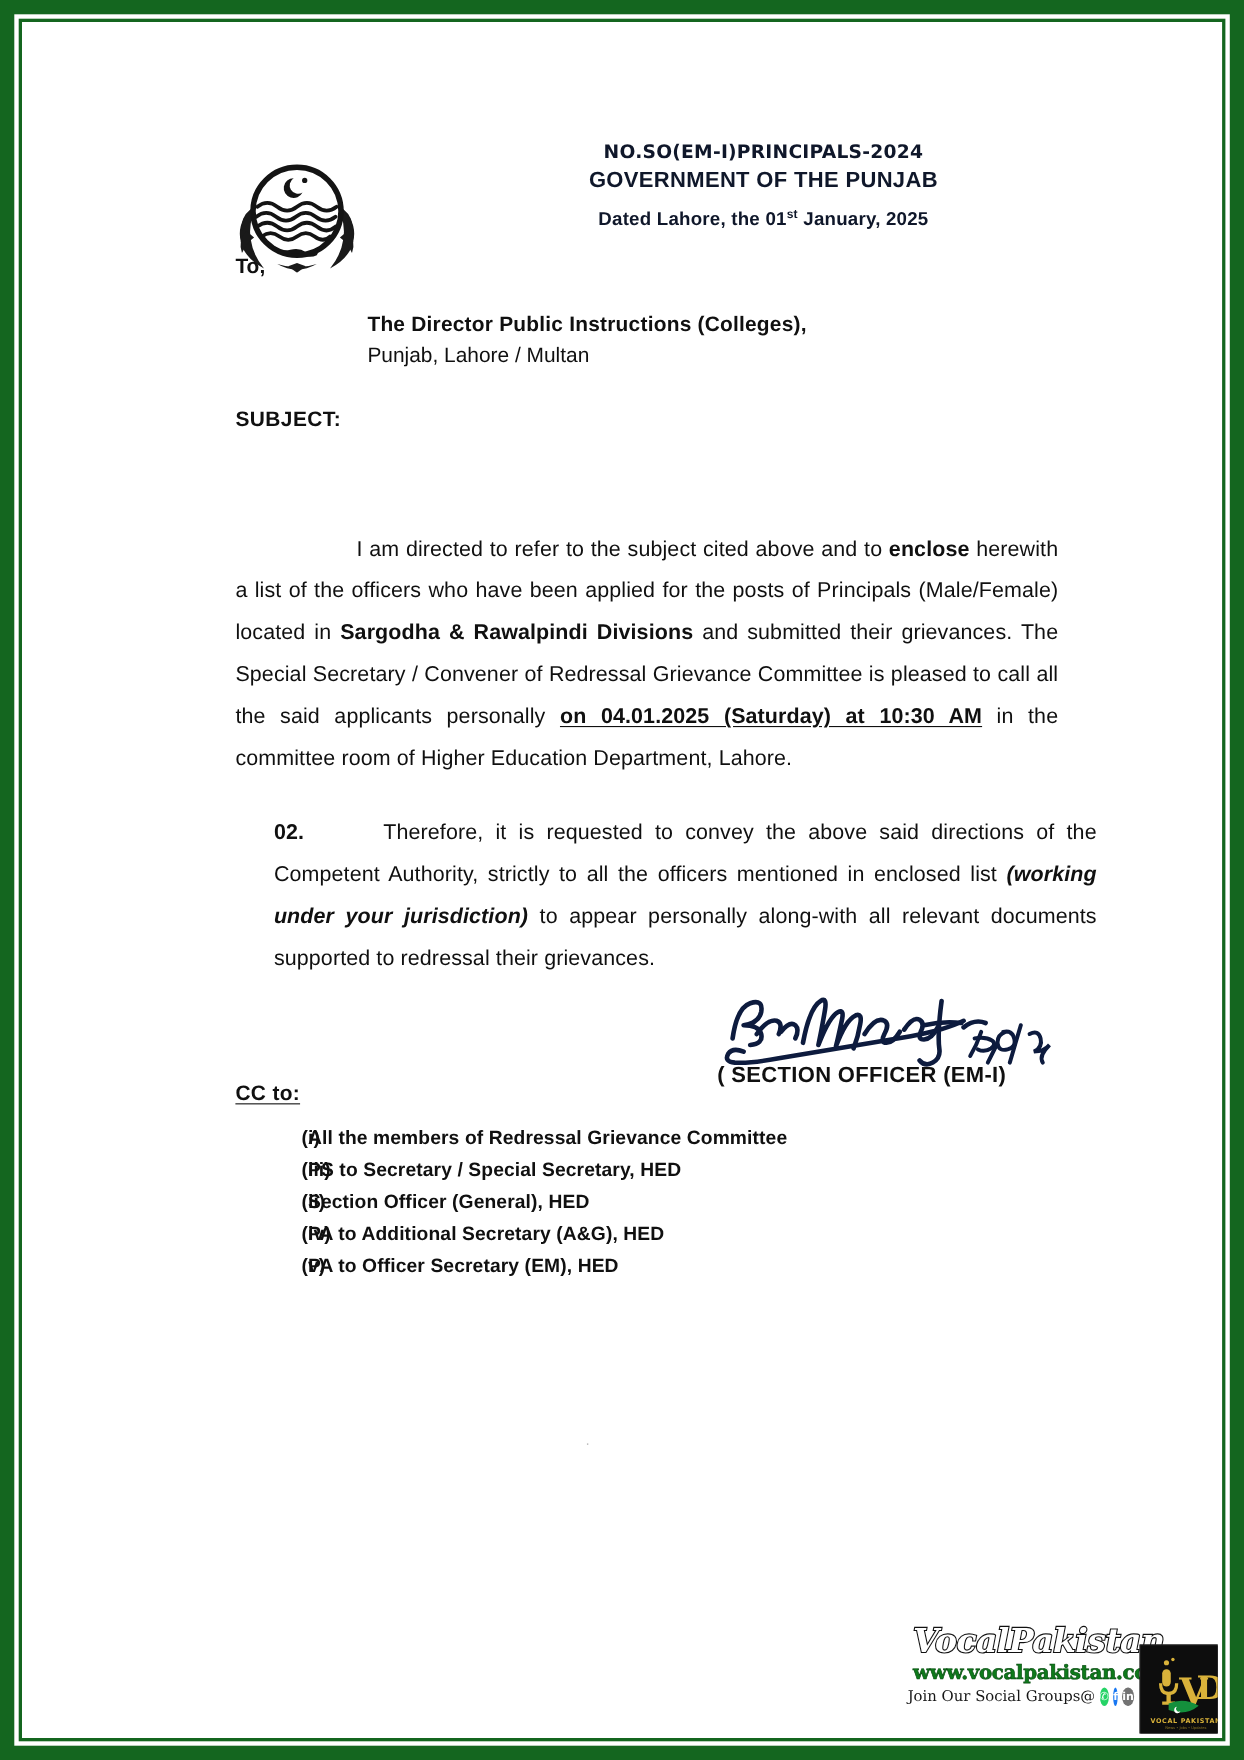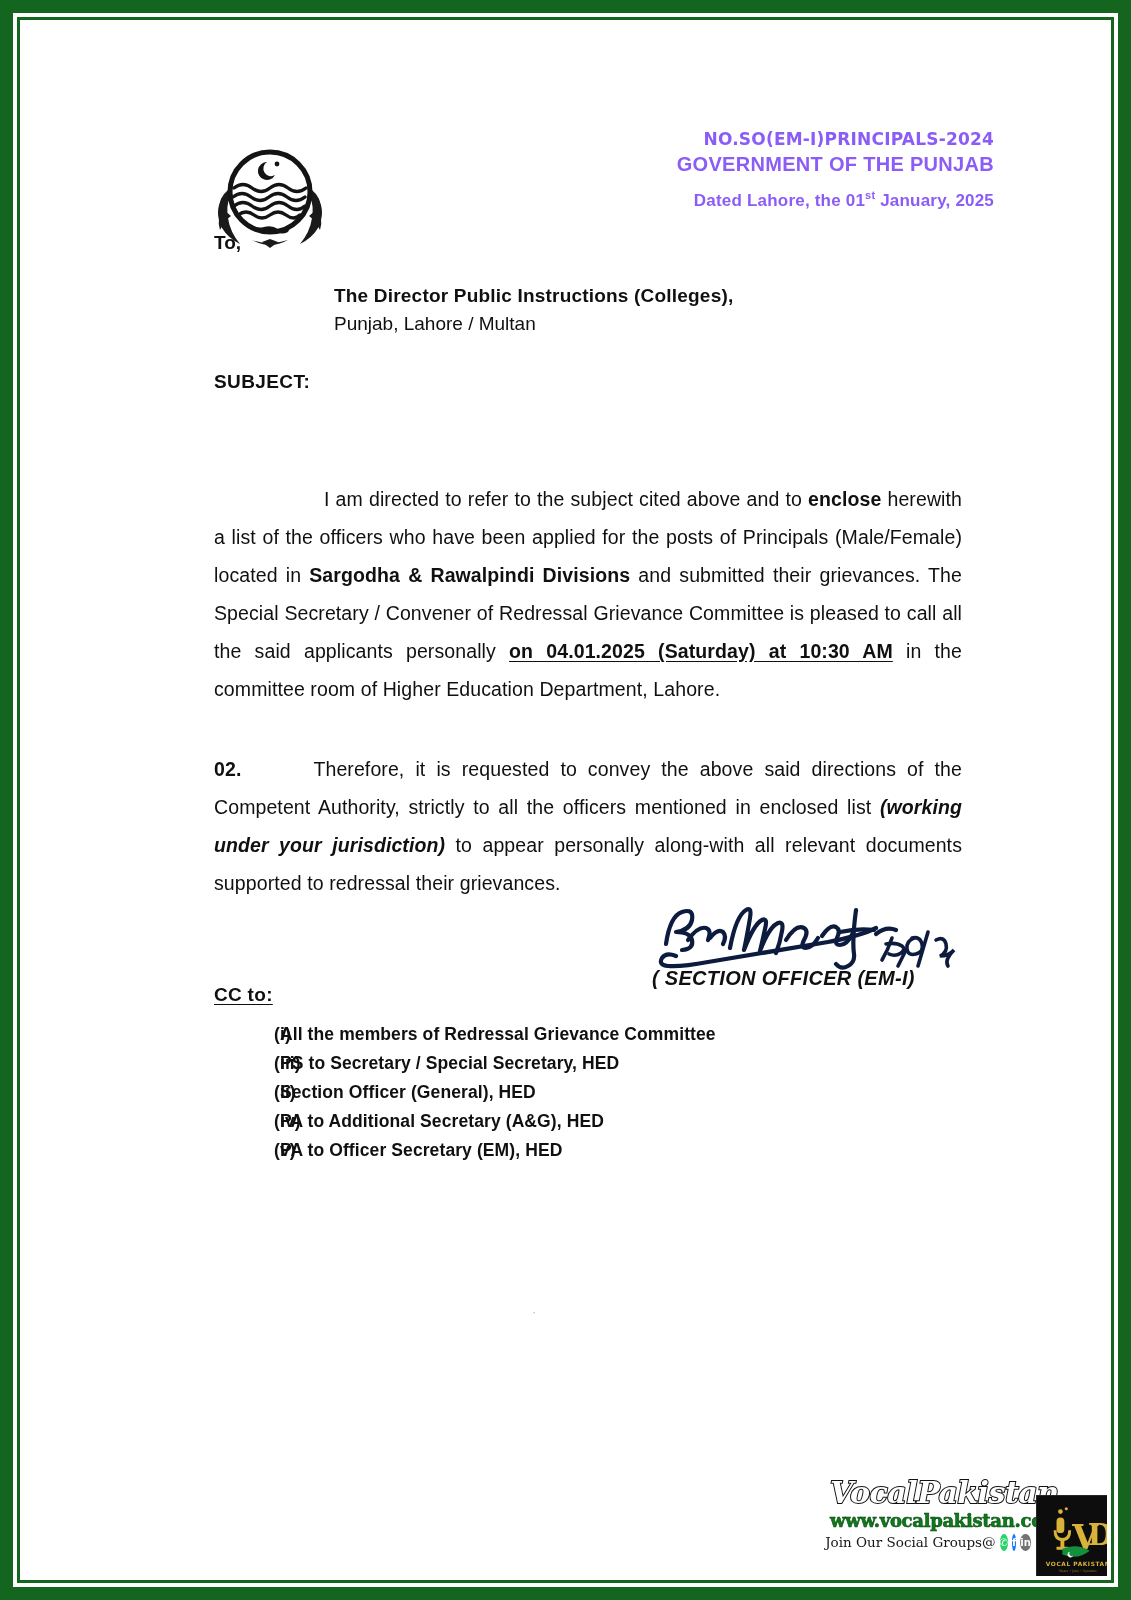--- a/index.html
+++ b/index.html
@@ -51,22 +51,22 @@
     width: 116px;
     height: 108px;
   }
   .emblem svg { display: block; width: 100%; height: 100%; }
 
   .header-text {
     position: absolute;
     left: 370px;
     top: 46px;
     width: 600px;
-    text-align: right;
-    color: #8b5cf6;
+    text-align: center;
+    color: #0f172a;
   }
   .file-no {
     font-size: 17px;
     font-weight: bold;
     letter-spacing: 0.2px;
     line-height: 1.35;
     font-family: "DejaVu Sans", sans-serif;
   }
   .govt-line {
     font-size: 20px;
@@ -144,36 +144,35 @@
   .para {
     position: absolute;
     left: 190px;
     width: 748px;
     font-size: 19.5px;
     line-height: 1.95;
     text-align: justify;
     letter-spacing: 0.1px;
   }
   .para-1 { top: 248px; text-indent: 110px; }
-  .para-2 { top: 518px; }
+  .para-2 { top: 506px; margin-left: 35px; }
   .para-2 .num { font-weight: bold; }
   .para-2 .gap { display: inline-block; width: 72px; }
 
   b, strong { font-weight: bold; }
   .bu { font-weight: bold; text-decoration: underline; text-underline-offset: 3px; }
   .ital { font-style: italic; font-weight: bold; }
 
   
   .sign-block {
     position: absolute;
     left: 600px;
     top: 660px;
     width: 400px;
     height: 110px;
-    font-style: italic;
   }
   .sign-svg { position: absolute; left: 20px; top: 0px; }
   .sign-title {
     position: absolute;
     left: 28px;
     top: 75px;
     font-size: 20px;
     font-weight: bold;
     letter-spacing: 0.3px;
     white-space: nowrap;

